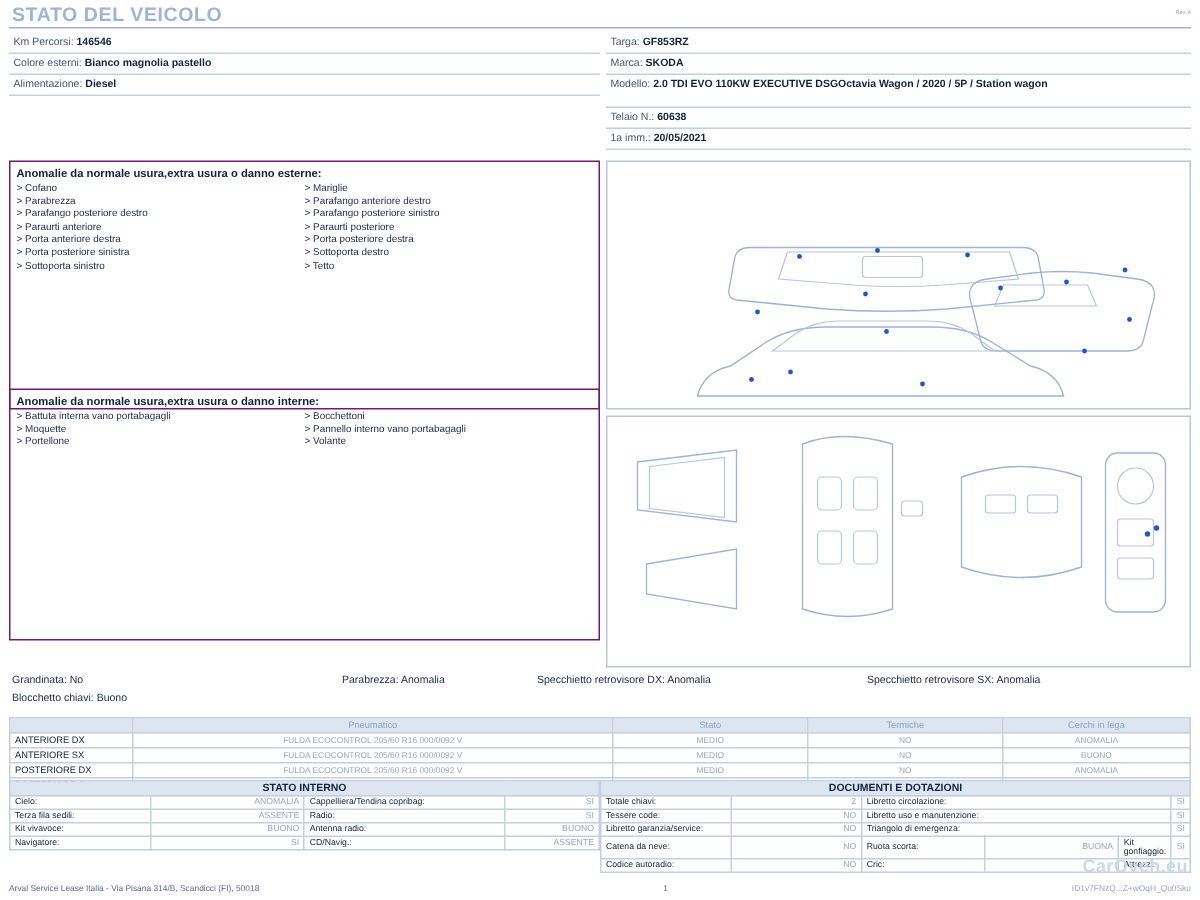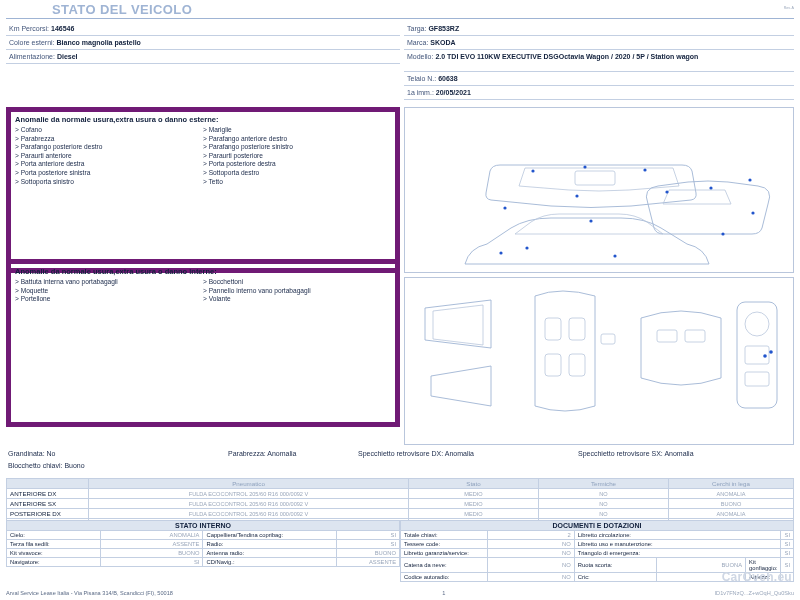--- a/index.html
+++ b/index.html
@@ -14,21 +14,20 @@
     overflow:hidden;
   }
   .page { position:absolute; left:0; top:0; width:800px; height:600px; }
 
   
   .title {
     position:absolute; left:8px; top:2px;
     font-size:13px; letter-spacing:0.4px;
     color:#9fb4d4;
     font-weight:bold;
-    margin-left:44px;
   }
   .rev {
     position:absolute; right:6px; top:6px;
     font-size:3.6px; color:#9aa7bb;
   }
   .titlerule {
     position:absolute; left:6px; top:18px; width:788px; height:1px;
     background:#9fb4d4;
   }
 
@@ -42,21 +41,21 @@
     min-height:12px;
     line-height:9px;
   }
   .inforow .lbl { color:#42557a; }
   .inforow .val { font-weight:bold; color:#12213d; }
   .infoR .inforow { min-height:12px; }
 
   
   .box {
     position:absolute;
-    border:5px solid #701a75;
+    border:1px solid #701a75;
   }
   .boxhead {
     font-weight:bold;
     font-size:7.5px;
     padding:3px 4px 2px 4px;
     color:#12213d;
   }
   .cols { display:flex; padding:0 4px; }
   .col { width:50%; }
   .li { font-size:6.6px; line-height:8.6px; color:#1b2a4a; white-space:nowrap; }

